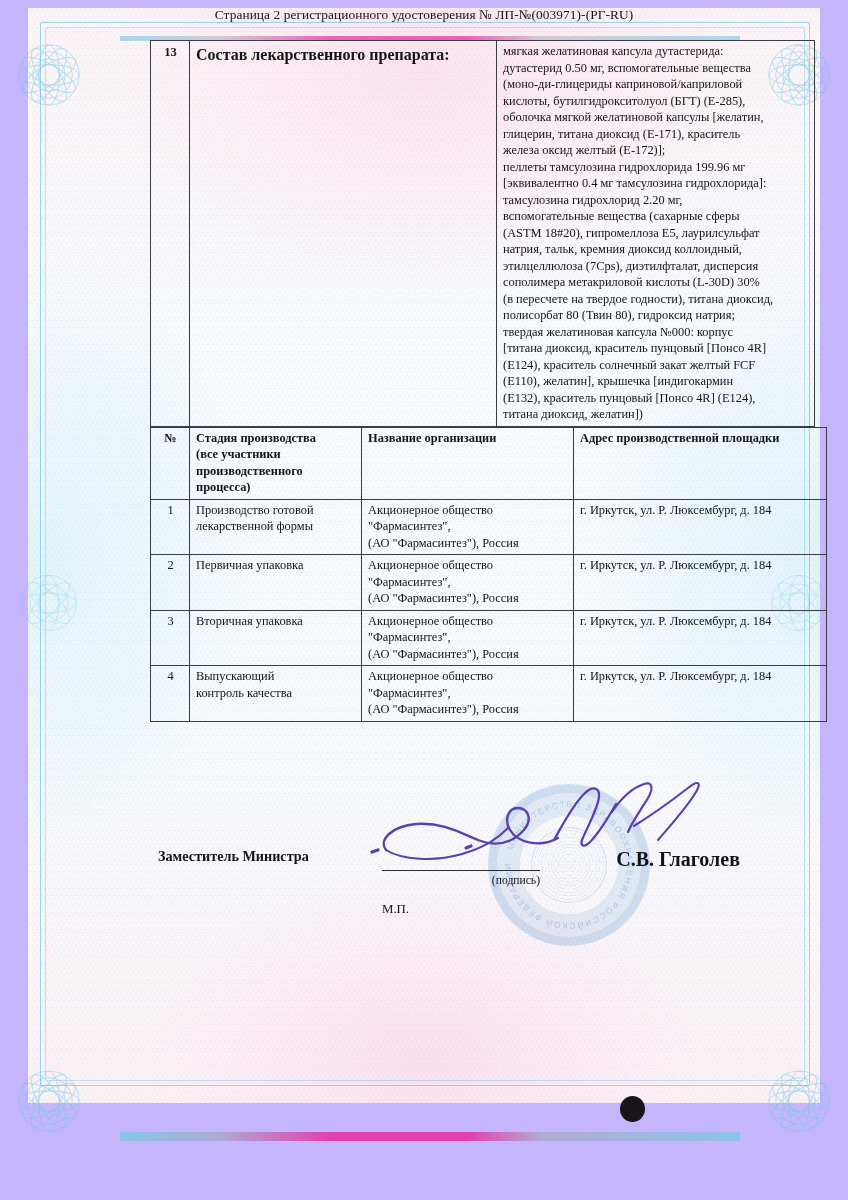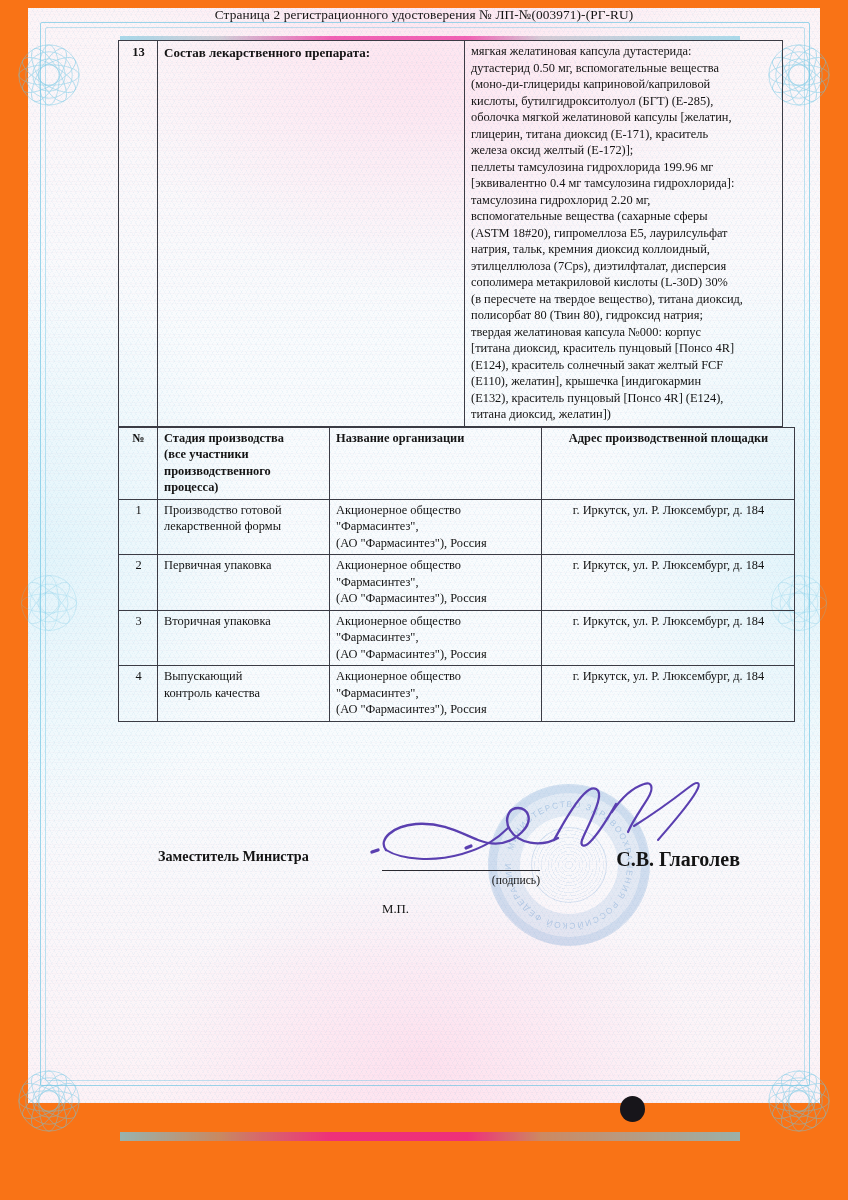--- a/index.html
+++ b/index.html
@@ -14,21 +14,21 @@
     overflow: hidden;
     font-family: "Liberation Serif", serif;
     color: #141414;
   }
 
   
   #page {
     position: absolute;
     left: 0; top: 0;
     width: 848px; height: 1200px;
-    background: #f97316;
+    background: #c4b5fd;
   }
 
   .paper-tint {
     position: absolute;
     left: 28px; top: 8px;
     width: 792px; height: 1095px;
     background:
       radial-gradient(ellipse 420px 300px at 50% 6%, rgba(255,214,232,0.55), rgba(255,255,255,0) 72%),
       radial-gradient(ellipse 380px 260px at 50% 96%, rgba(255,205,228,0.48), rgba(255,255,255,0) 72%),
       radial-gradient(ellipse 300px 420px at 2% 50%, rgba(205,238,248,0.5), rgba(255,255,255,0) 70%),
@@ -112,33 +112,34 @@
     position: absolute;
     left: 118px; top: 40px;
     width: 628px;
   }
 
   table.doc-table {
     width: 628px;
     border-collapse: collapse;
     table-layout: fixed;
     background: transparent;
+    margin-left: 32px;
   }
   table.doc-table td, table.doc-table th {
     border: 1px solid #3b3b44;
     vertical-align: top;
     padding: 2px 5px 3px 6px;
     font-size: 12.4px;
     line-height: 1.33;
     background: transparent;
   }
 
   
   .t1 .c-num   { width: 27px;  text-align: center; font-weight: bold; font-size: 12.6px; padding-top: 3px; }
-  .t1 .c-label { width: 295px; font-weight: bold; font-size: 13px; padding-top: 3px; }
+  .t1 .c-label { width: 295px; font-weight: bold; font-size: 16px; padding-top: 3px; }
   .t1 .c-value { width: 306px; }
   .t1 .c-value .ln { display: block; white-space: nowrap; }
   .t1 .c-value.center { text-align: center; }
   .t1 tr.r14 td { padding-top: 3px; padding-bottom: 3px; }
 
   
   .producer-note {
     margin: 22px 26px 13px 26px;
     text-align: center;
     font-size: 12.9px;
@@ -151,21 +152,21 @@
     font-weight: bold;
     vertical-align: top;
     text-align: left;
     font-size: 12.7px;
     line-height: 1.34;
     padding: 3px 5px 4px 6px;
   }
   .t2 th.c-num { text-align: center; width: 27px; }
   .t2 .c-stage { width: 160px; }
   .t2 .c-org   { width: 200px; }
-  .t2 .c-addr  { width: 241px; text-align: center; }
+  .t2 .c-addr  { width: 241px; }
   .t2 td { font-size: 12.5px; line-height: 1.36; }
   .t2 td.c-num { text-align: center; }
   .t2 .ln { display: block; white-space: nowrap; }
   .t2 .hdr-multi .ln { white-space: normal; }
 
   
   .sig-block {
     position: absolute;
     left: 118px; top: 820px;
     width: 628px;
@@ -369,21 +370,21 @@
           <span class="ln">глицерин, титана диоксид (Е-171), краситель</span>
           <span class="ln">железа оксид желтый (Е-172)];</span>
           <span class="ln">пеллеты тамсулозина гидрохлорида 199.96 мг</span>
           <span class="ln">[эквивалентно 0.4 мг тамсулозина гидрохлорида]:</span>
           <span class="ln">тамсулозина гидрохлорид 2.20 мг,</span>
           <span class="ln">вспомогательные вещества (сахарные сферы</span>
           <span class="ln">(ASTM 18#20), гипромеллоза Е5, лаурилсульфат</span>
           <span class="ln">натрия, тальк, кремния диоксид коллоидный,</span>
           <span class="ln">этилцеллюлоза (7Cps), диэтилфталат, дисперсия</span>
           <span class="ln">сополимера метакриловой кислоты (L-30D) 30%</span>
-          <span class="ln">(в пересчете на твердое вещество), титана диоксид,</span>
+          <span class="ln">(в пересчете на твердое годности), титана диоксид,</span>
           <span class="ln">полисорбат 80 (Твин 80), гидроксид натрия;</span>
           <span class="ln">твердая желатиновая капсула №000: корпус</span>
           <span class="ln">[титана диоксид, краситель пунцовый [Понсо 4R]</span>
           <span class="ln">(Е124), краситель солнечный закат желтый FCF</span>
           <span class="ln">(Е110), желатин], крышечка [индигокармин</span>
           <span class="ln">(Е132), краситель пунцовый [Понсо 4R] (Е124),</span>
           <span class="ln">титана диоксид, желатин])</span>
         </td>
       </tr>
     </tbody>

